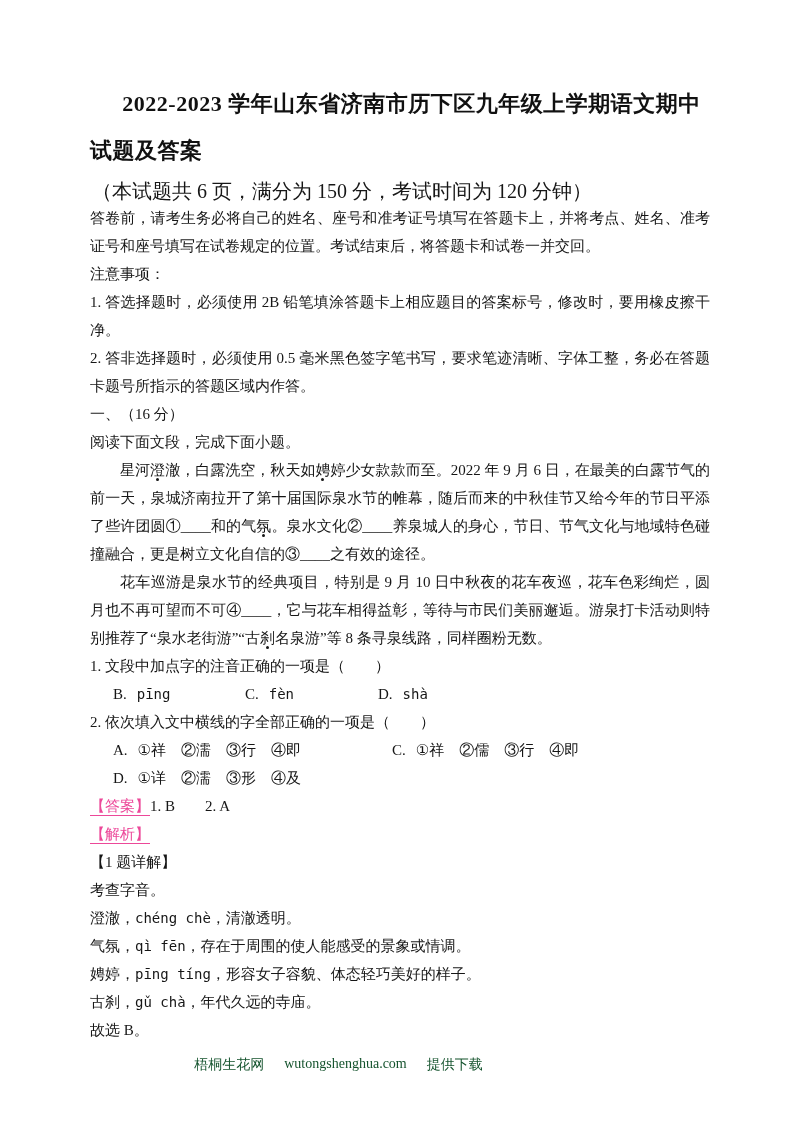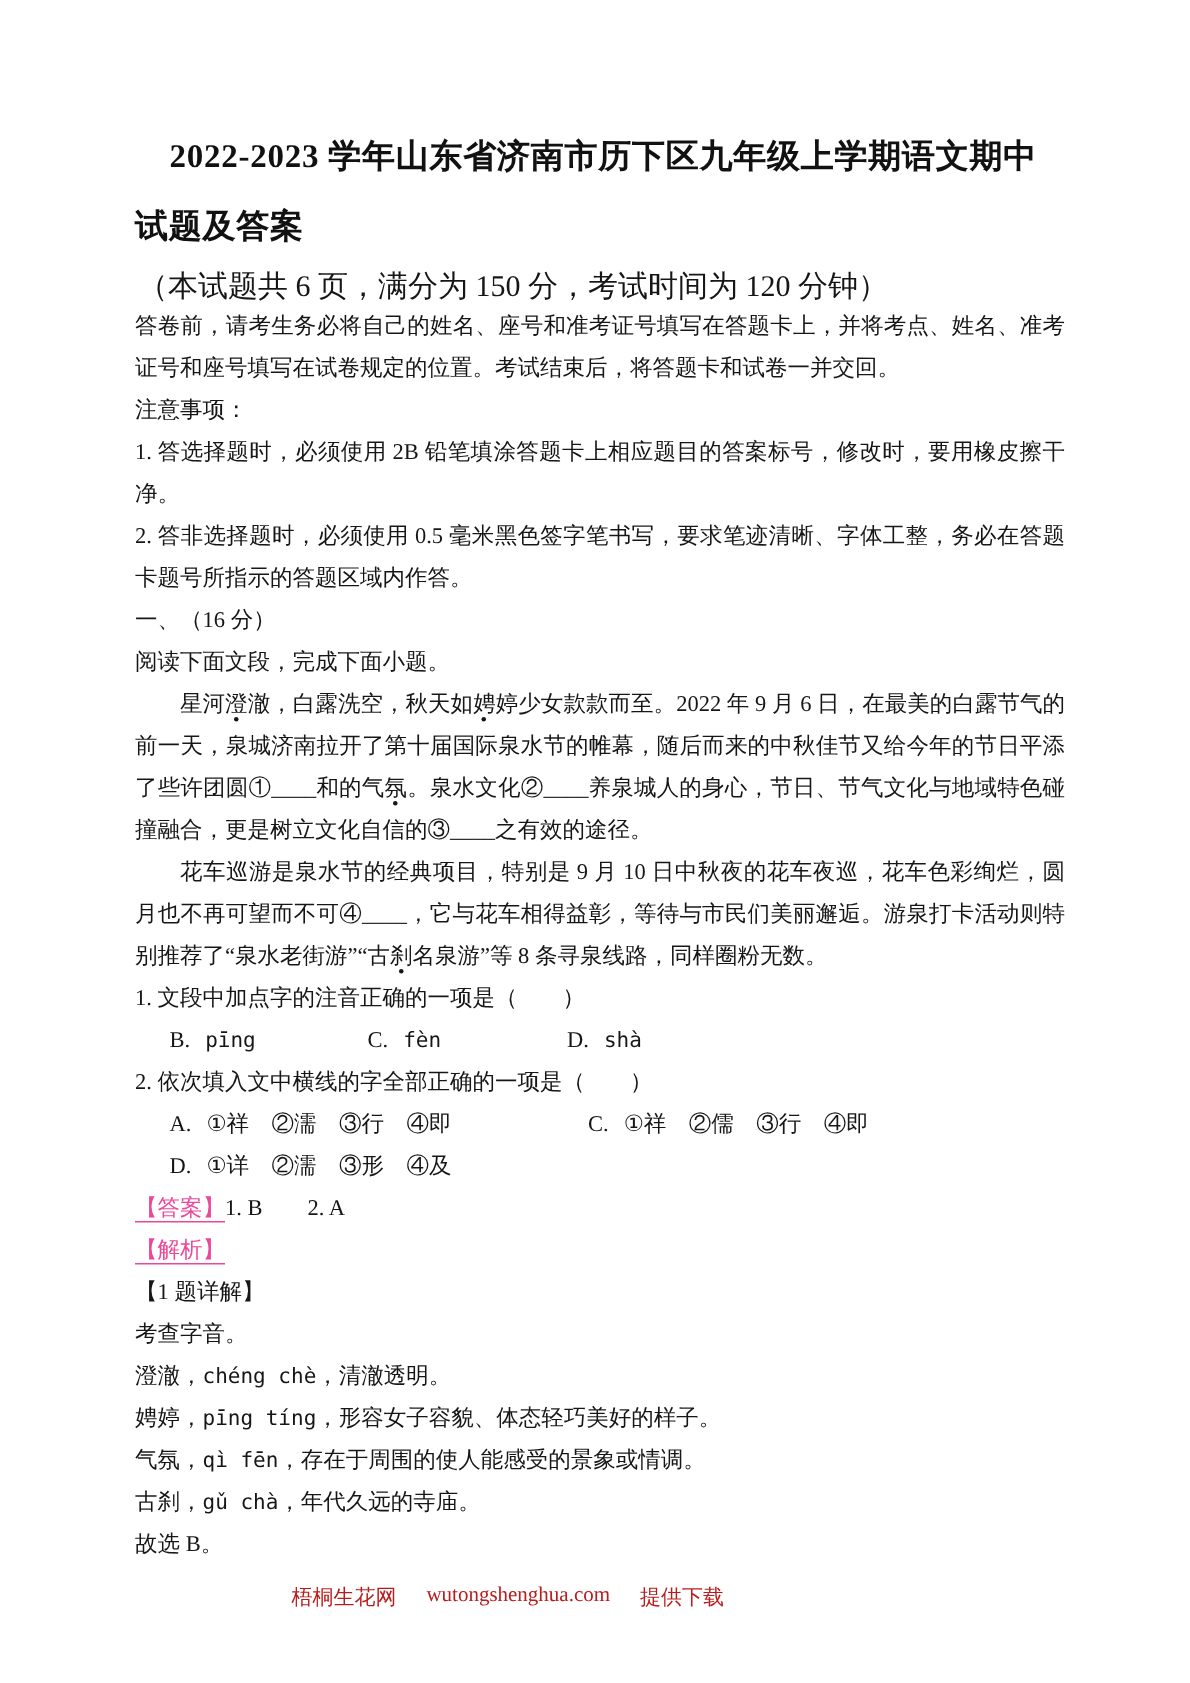--- a/index.html
+++ b/index.html
@@ -15,21 +15,21 @@
     overflow: hidden;
   }
   h1 {
     margin: 0;
     font-size: 22px;
     font-weight: 700;
     line-height: 47px;
     color: #111;
     letter-spacing: 0.5px;
   }
-  .title-l1 { text-indent: 23px; }
+  .title-l1 { text-indent: 23px; text-align: center; }
   .subtitle {
     margin: 4px 0 0 0;
     font-size: 20px;
     line-height: 26px;
     text-align: center;
     padding-right: 116px;
   }
   .bodytext p {
     margin: 0;
     font-size: 15px;
@@ -76,21 +76,21 @@
     position: absolute;
     left: 0;
     top: 1056px;
     width: 100%;
     box-sizing: border-box;
     padding-right: 116px;
     display: flex;
     justify-content: center;
     gap: 20px;
     font-size: 14px;
-    color: #b91c1c;
+    color: #14532d;
   }
 </style>
 </head>
 <body>
 
 <div class="page">
 
   <h1>
     <div class="title-l1">2022-2023 学年山东省济南市历下区九年级上学期语文期中</div>
     <div>试题及答案</div>
@@ -124,22 +124,22 @@
       <span><span class="opt-label">C.</span><span>①祥　②儒　③行　④即</span></span>
       <span><span class="opt-label">D.</span><span>①详　②濡　③形　④及</span></span>
     </div>
 
     <p><span class="tag">【答案】</span><span>1. B　　2. A</span></p>
     <p><span class="tag">【解析】</span></p>
     <p>【1 题详解】</p>
 
     <p><span>考查字音。</span><span class="py"></span><span></span></p>
     <p><span>澄澈，</span><span class="py">chéng chè</span><span>，清澈透明。</span></p>
+    <p><span>气氛，</span><span class="py">qì fēn</span><span>，存在于周围的使人能感受的景象或情调。</span></p>
     <p><span>娉婷，</span><span class="py">pīng tíng</span><span>，形容女子容貌、体态轻巧美好的样子。</span></p>
-    <p><span>气氛，</span><span class="py">qì fēn</span><span>，存在于周围的使人能感受的景象或情调。</span></p>
     <p><span>古刹，</span><span class="py">gǔ chà</span><span>，年代久远的寺庙。</span></p>
     <p><span>故选 B。</span></p>
   </div>
 
   <div class="footer">
     <span>梧桐生花网</span>
     <span>wutongshenghua.com</span>
     <span>提供下载</span>
   </div>
 

